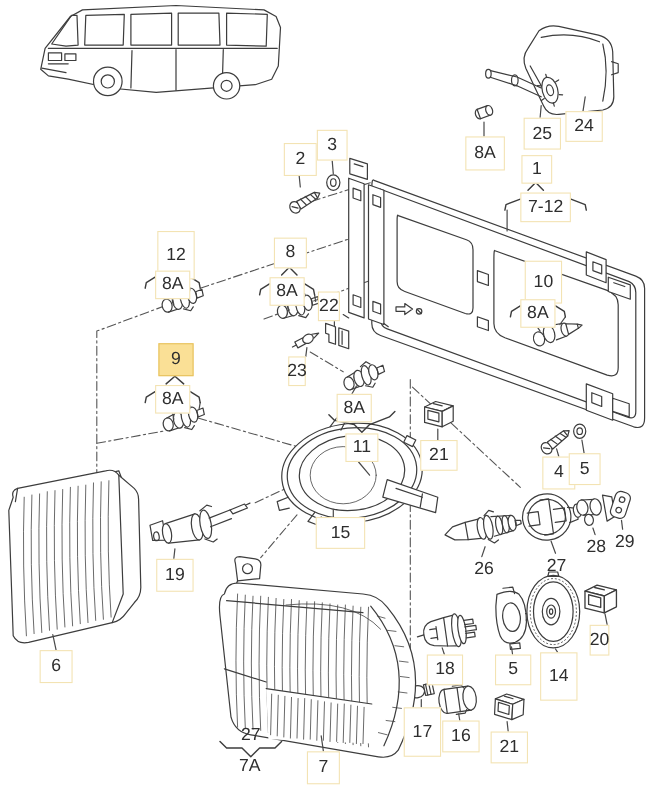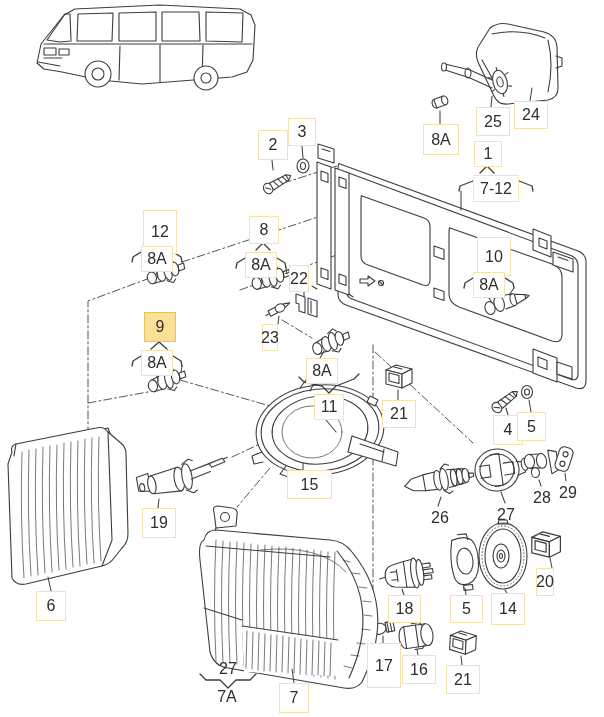--- a/index.html
+++ b/index.html
@@ -371,21 +371,21 @@
 <div class="co b" style="left:476px;top:107px;width:34px;height:29px">25</div>
 <div class="co b" style="left:514px;top:101px;width:34px;height:28px">24</div>
 <div class="co b" style="left:493px;top:415px;width:30px;height:30px">4</div>
 <div class="co b" style="left:517px;top:412px;width:29px;height:29px">5</div>
 <div class="co p" style="left:425px;top:506px;width:30px;height:24px">26</div>
 <div class="co p" style="left:491px;top:503px;width:30px;height:24px">27</div>
 <div class="co p" style="left:527px;top:486px;width:30px;height:24px">28</div>
 <div class="co p" style="left:553px;top:481px;width:30px;height:24px">29</div>
 <div class="co b" style="left:388px;top:595px;width:33px;height:28px">18</div>
 <div class="co b" style="left:450px;top:595px;width:33px;height:28px">5</div>
-<div class="co b" style="left:491px;top:593px;width:34px;height:32px">14</div>
+<div class="co b" style="left:491px;top:593px;width:34px;height:44px">14</div>
 <div class="co b" style="left:536px;top:568px;width:18px;height:28px">20</div>
 <div class="co b" style="left:367px;top:643px;width:34px;height:45px">17</div>
 <div class="co b" style="left:402px;top:655px;width:34px;height:29px">16</div>
 <div class="co b" style="left:446px;top:665px;width:34px;height:29px">21</div>
 <div class="co b" style="left:142px;top:508px;width:34px;height:30px">19</div>
 <div class="co b" style="left:36px;top:591px;width:30px;height:30px">6</div>
 <div class="co b" style="left:279px;top:683px;width:30px;height:30px">7</div>
 <div class="co p" style="left:213px;top:658px;width:30px;height:22px">27</div>
 <div class="co p" style="left:211px;top:686px;width:32px;height:22px">7A</div>
 

